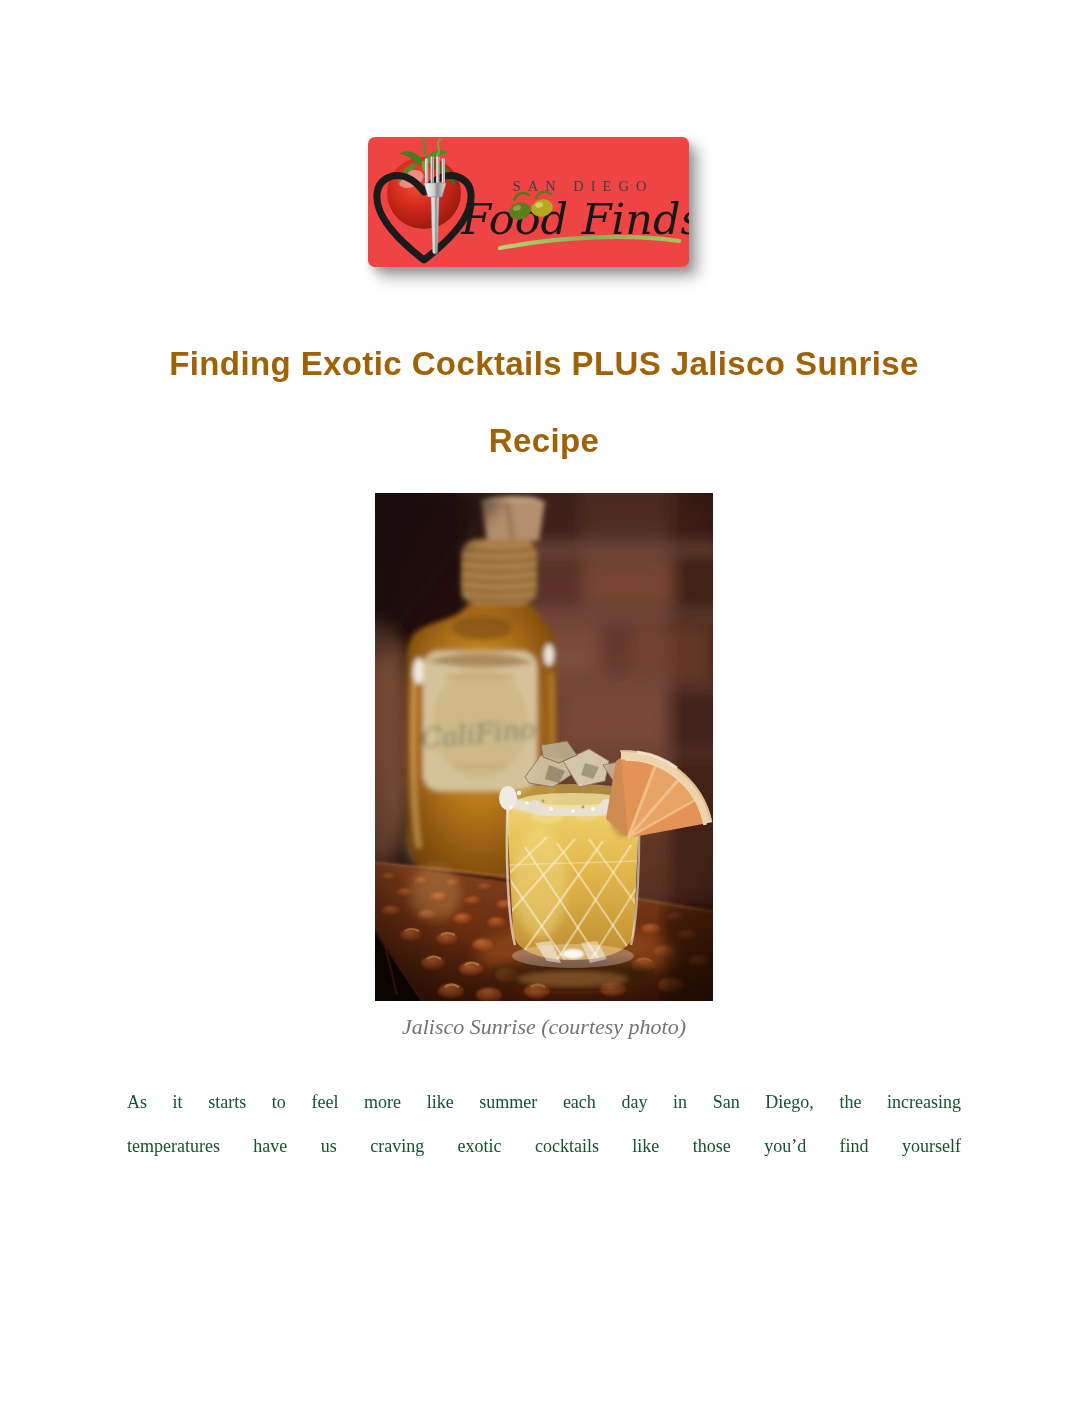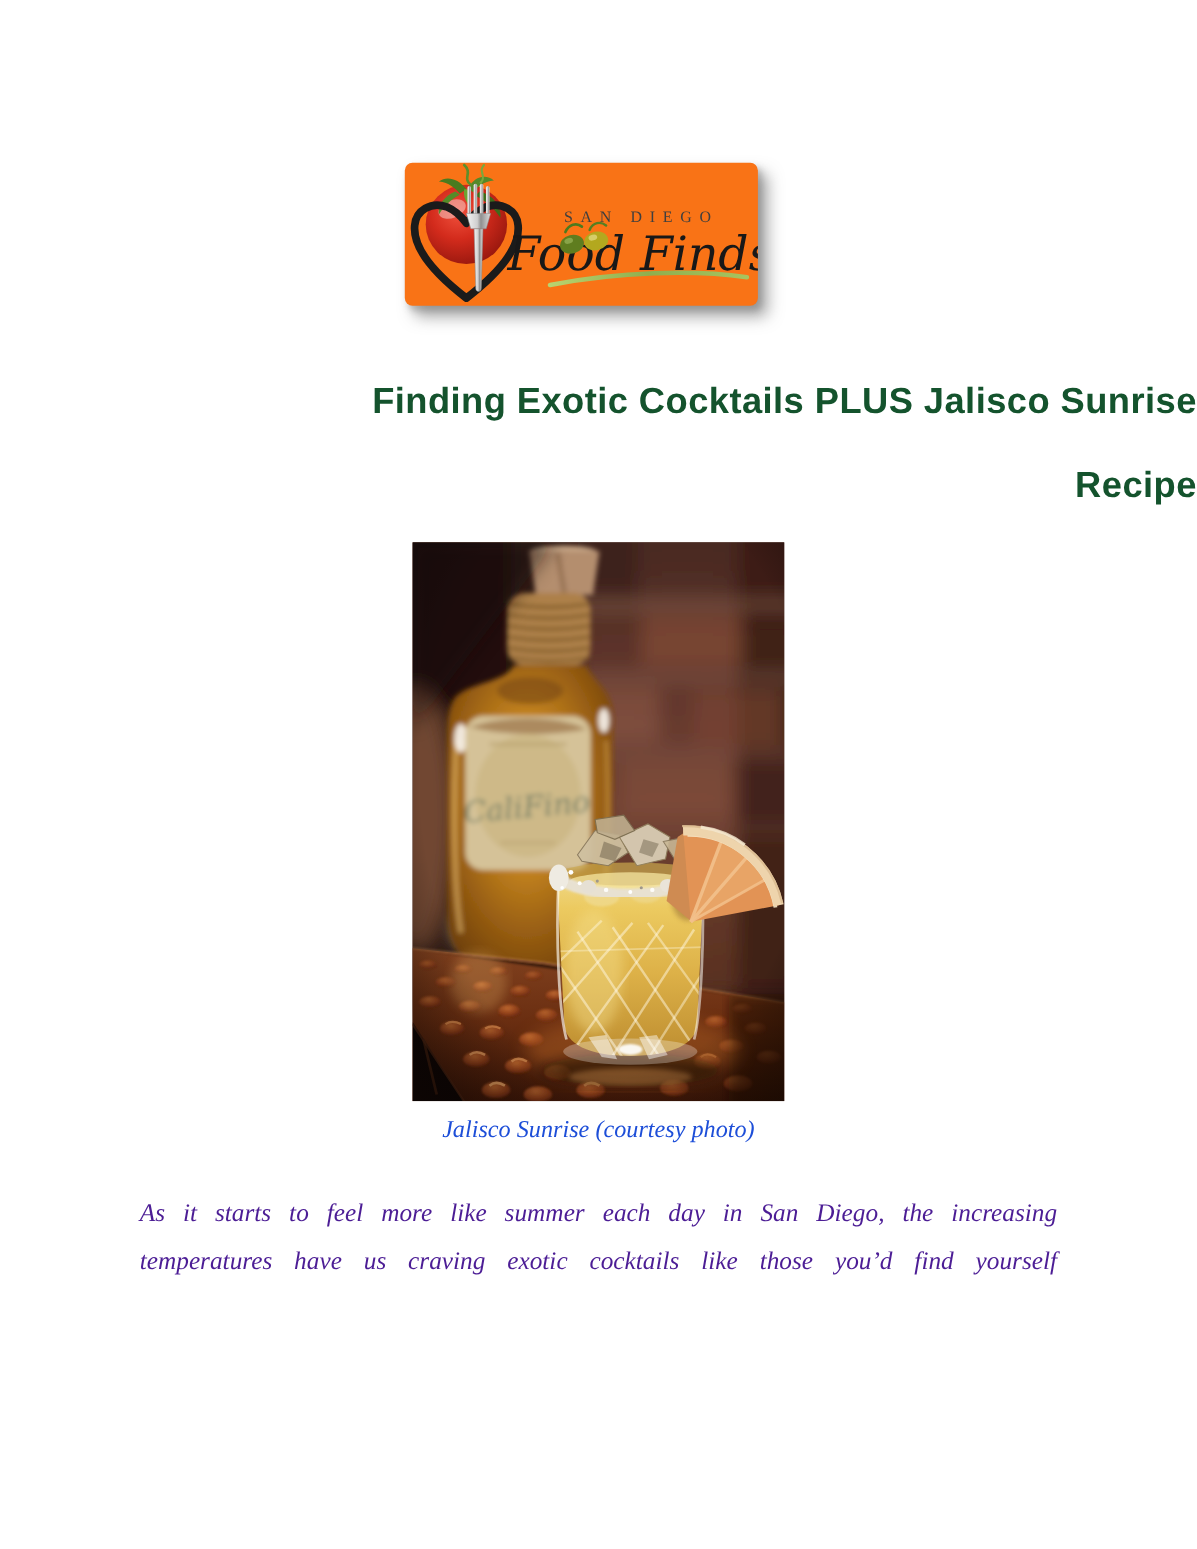--- a/index.html
+++ b/index.html
@@ -1,43 +1,43 @@
 <!DOCTYPE html>
 <html><head>
 <meta charset="utf-8">
 <style>
   html,body { margin:0; padding:0; background:#ffffff; }
   .page {
     position:relative; width:1088px; height:1408px; background:#ffffff;
     font-family:"Liberation Serif", serif; overflow:hidden;
   }
   .logo-card {
-    position:absolute; left:368px; top:148px; width:321px; height:130px;
-    background:#f97316; border-radius:7px;
+    position:absolute; left:368px; top:137px; width:321px; height:130px;
+    background:#ef4444; border-radius:7px;
     box-shadow: 9px 10px 14px rgba(90,90,90,.50), 3px 4px 6px rgba(120,120,120,.35);
   }
   .logo-card svg { display:block; }
   .title-line {
-    position:absolute; left:0; width:100%; text-align:right;
+    position:absolute; left:0; width:100%; text-align:center;
     font-family:"Liberation Sans", sans-serif; font-weight:700;
-    font-size:33px; line-height:40px; color:#14532d; letter-spacing:.4px;
+    font-size:33px; line-height:40px; color:#a16207; letter-spacing:.4px;
   }
   .title-1 { top:344px; }
   .title-2 { top:421px; }
   .photo {
     position:absolute; left:375px; top:493px; width:338px; height:508px;
     overflow:hidden; background:#4a2a20;
   }
   .caption {
     position:absolute; left:0; top:1014px; width:100%; text-align:center;
-    font-style:italic; font-size:22px; color:#1d4ed8;
+    font-style:italic; font-size:22px; color:#737373;
   }
   .body-text {
     position:absolute; left:127px; top:1081px; width:834px;
-    font-size:23px; color:#4c1d95;font-style:italic;
+    font-size:18px; color:#14532d;
   }
   .bline {
     text-align:justify; text-align-last:justify; -moz-text-align-last:justify;
     line-height:43.5px; height:43.5px; white-space:normal;
   }
 </style>
 </head>
 <body>
 
 <div class="page">

